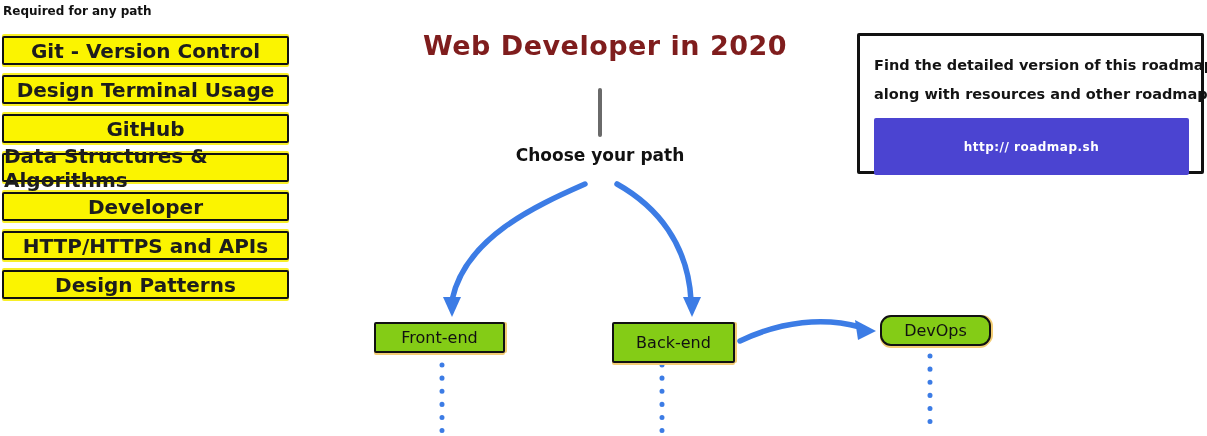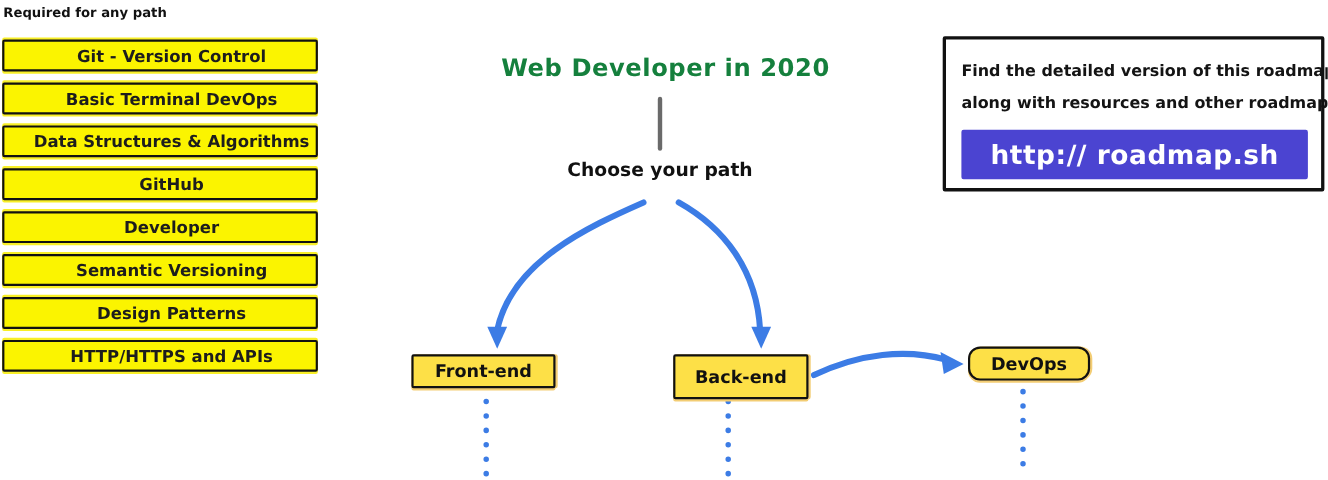--- a/index.html
+++ b/index.html
@@ -16,92 +16,89 @@
     font-size: 12px; font-weight: bold; color: #111;
   }
   .req-list { position: absolute; left: 2px; top: 36px; width: 287px; }
   .req-box {
     width: 287px; height: 29px; margin-bottom: 10px;
     background: #fbf400;
     border: 2.5px solid #111;
     border-radius: 2px;
     box-shadow: 0 -2px 0 #f8ef28, 0 2px 0 #f8ef28;
     display: flex; align-items: center; justify-content: center;
-    font-size: 15px; font-weight: bold; color: #1d1d1d;
+    font-size: 20px; font-weight: bold; color: #1d1d1d;
     cursor: pointer;
-    padding-left: 21px;
   }
 
   
   .main-title {
     position: absolute; left: 420px; top: 30px; width: 370px;
-    text-align: center; font-size: 22px; font-weight: bold; color: #15803d;
+    text-align: center; font-size: 27px; font-weight: bold; color: #7f1d1d;
     letter-spacing: 0.5px;
-    margin-top: 20px;
   }
   .stem-line {
     position: absolute; left: 598px; top: 88px;
     width: 4px; height: 49px; background: #6a6a6a; border-radius: 2px;
   }
   .choose-path {
     position: absolute; left: 490px; top: 145px; width: 220px;
     text-align: center; font-size: 17px; font-weight: bold; color: #111;
   }
 
   
   .node {
     position: absolute;
-    background: #fde047;
+    background: #84cc16;
     border: 2.5px solid #111;
     border-radius: 2px;
     box-shadow: 0 2px 0 #f3cd74, 2px 0 0 #f3cd74;
     display: flex; align-items: center; justify-content: center;
-    font-size: 16px; font-weight: bold; color: #111;
+    font-size: 16px; font-weight: normal; color: #111;
     cursor: pointer;
   }
   .node-frontend { left: 374px; top: 322px; width: 131px; height: 31px; }
   .node-backend  { left: 612px; top: 322px; width: 123px; height: 41px; }
   .node-devops   { left: 880px; top: 315px; width: 111px; height: 31px; border-radius: 11px; }
 
   
   .arrows-svg { position: absolute; left: 0; top: 0; pointer-events: none; }
 
   
   .info-card {
     position: absolute; left: 857px; top: 33px; width: 347px; height: 141px;
     background: #ffffff; border: 3px solid #111; border-radius: 2px;
     padding: 15px 14px 0 14px;
   }
   .info-line {
     font-size: 14.5px; font-weight: bold; color: #141414;
     line-height: 29px; text-align: center; white-space: nowrap;
   }
   .url-button {
-    position: absolute; left: 14px; top: 82px; width: 315px; height: 45px;
+    position: absolute; left: 14px; top: 82px; width: 315px; height: 57px;
     background: #4b44d1; border: none; border-radius: 2px;
     display: flex; align-items: center; justify-content: center;
     font-family: inherit;
-    font-size: 24px; font-weight: bold; color: #ffffff;
+    font-size: 12px; font-weight: bold; color: #ffffff;
     letter-spacing: 0.5px;
     cursor: pointer;
   }
 </style>
 </head>
 <body>
 
 <div class="req-heading">Required for any path</div>
 <div class="req-list">
   <div class="req-box">Git - Version Control</div>
-  <div class="req-box">Basic Terminal DevOps</div>
+  <div class="req-box">Design Terminal Usage</div>
+  <div class="req-box">GitHub</div>
   <div class="req-box">Data Structures &amp; Algorithms</div>
-  <div class="req-box">GitHub</div>
   <div class="req-box">Developer</div>
-  <div class="req-box">Semantic Versioning</div>
+  <div class="req-box">HTTP/HTTPS and APIs</div>
   <div class="req-box">Design Patterns</div>
-  <div class="req-box">HTTP/HTTPS and APIs</div>
 </div>
 
 <div class="main-title">Web Developer in 2020</div>
 <div class="stem-line"></div>
 <div class="choose-path">Choose your path</div>
 
 <svg class="arrows-svg" width="1207" height="436" viewBox="0 0 1207 436">
 
   <path d="M585,184 C535,206 465,238 452,300" fill="none" stroke="#3c7ce5" stroke-width="5.5" stroke-linecap="round"></path>
   <polygon points="452,317 443,297 461,297" fill="#3c7ce5"></polygon>

